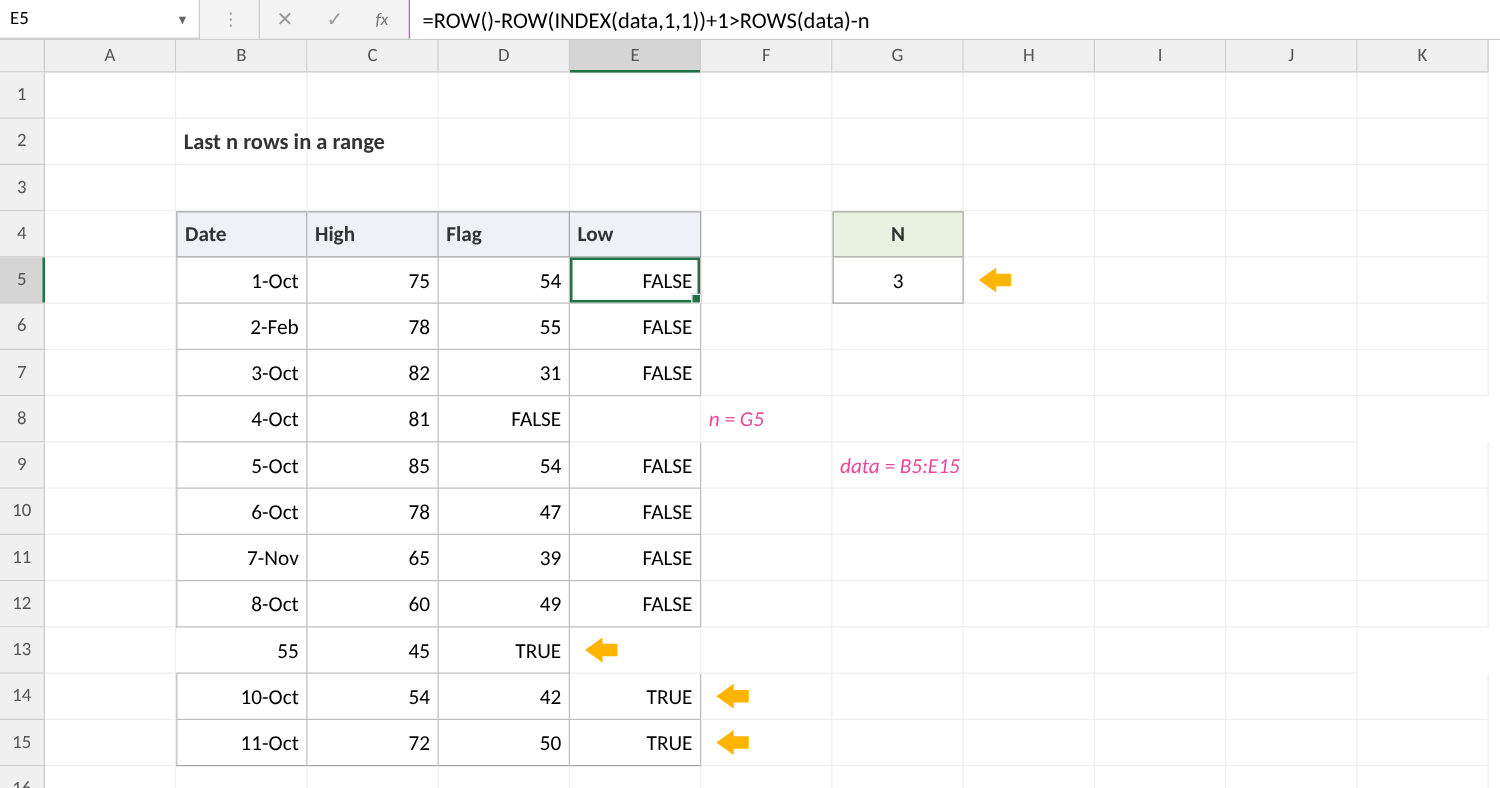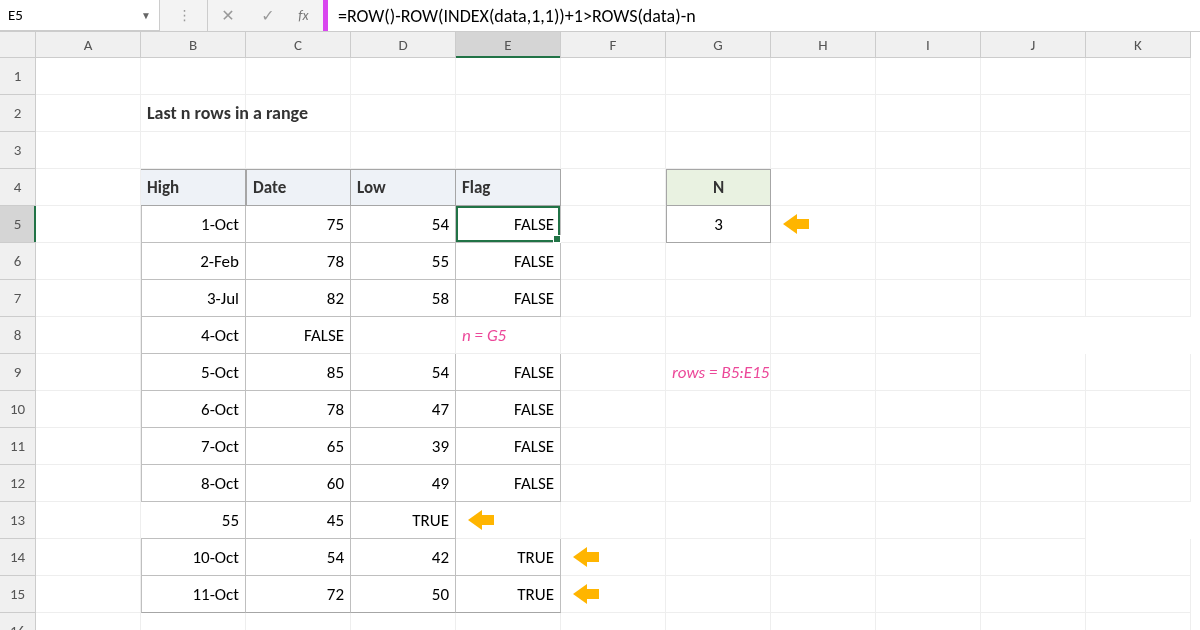--- a/index.html
+++ b/index.html
@@ -50,21 +50,21 @@
     color: #999;
     font-size: 16px;
   }
   .fx-label {
     font-style: italic;
     color: #777;
     font-size: 14px;
     padding: 0 8px 0 4px;
     display: flex;
     align-items: center;
-    border-right: 5px solid #d946ef;
+    border-right: 1px solid #d946ef;
     width: 40px;
     justify-content: center;
   }
   .formula-input {
     flex: 1;
     background: #fff;
     display: flex;
     align-items: center;
     padding: 0 10px;
     font-size: 18px;
@@ -330,24 +330,24 @@
         <div class="cell" style="width: 105px;"></div>
         <div class="cell" style="width: 105px;"></div>
         <div class="cell" style="width: 105px;"></div>
         <div class="cell" style="width: 105px;"></div>
         <div class="cell" style="width: 105px;"></div>
         <div class="cell" style="width: 105px;"></div>
         <div class="cell" style="width: 105px;"></div>
       </div>
       <div class="row">
         <div class="cell" style="width: 105px;"></div>
+        <div class="cell tbl-head first" style="width: 105px;">Date</div>
         <div class="cell tbl-head" style="width: 105px;">High</div>
-        <div class="cell tbl-head first" style="width: 105px;">Date</div>
+        <div class="cell tbl-head" style="width: 105px;">Flag</div>
         <div class="cell tbl-head" style="width: 105px;">Low</div>
-        <div class="cell tbl-head" style="width: 105px;">Flag</div>
         <div class="cell" style="width: 105px;"></div>
         <div class="cell n-head center" style="width: 105px;">N</div>
         <div class="cell" style="width: 105px;"></div>
         <div class="cell" style="width: 105px;"></div>
         <div class="cell" style="width: 105px;"></div>
         <div class="cell" style="width: 105px;"></div>
       </div>
       <div class="row">
         <div class="cell" style="width: 105px;"></div>
         <div class="cell tbl-cell first right" style="width: 105px;">1-Oct</div>
@@ -371,71 +371,72 @@
         <div class="cell tbl-cell right" style="width: 105px;">FALSE</div>
         <div class="cell" style="width: 105px;"></div>
         <div class="cell" style="width: 105px;"></div>
         <div class="cell" style="width: 105px;"></div>
         <div class="cell" style="width: 105px;"></div>
         <div class="cell" style="width: 105px;"></div>
         <div class="cell" style="width: 105px;"></div>
       </div>
       <div class="row">
         <div class="cell" style="width: 105px;"></div>
-        <div class="cell tbl-cell first right" style="width: 105px;">3-Jul</div>
+        <div class="cell tbl-cell first right" style="width: 105px;">3-Oct</div>
         <div class="cell tbl-cell right" style="width: 105px;">82</div>
-        <div class="cell tbl-cell right" style="width: 105px;">58</div>
+        <div class="cell tbl-cell right" style="width: 105px;">31</div>
         <div class="cell tbl-cell right" style="width: 105px;">FALSE</div>
         <div class="cell" style="width: 105px;"></div>
         <div class="cell" style="width: 105px;"></div>
         <div class="cell" style="width: 105px;"></div>
         <div class="cell" style="width: 105px;"></div>
         <div class="cell" style="width: 105px;"></div>
         <div class="cell" style="width: 105px;"></div>
       </div>
       <div class="row">
         <div class="cell" style="width: 105px;"></div>
         <div class="cell tbl-cell first right" style="width: 105px;">4-Oct</div>
+        <div class="cell tbl-cell right" style="width: 105px;">81</div>
         <div class="cell tbl-cell right" style="width: 105px;">FALSE</div>
         <div class="cell" style="width: 105px;"></div>
         <div class="cell italic-note" style="width: 105px; overflow: visible; white-space: nowrap;">n = G5</div>
         <div class="cell" style="width: 105px;"></div>
         <div class="cell" style="width: 105px;"></div>
         <div class="cell" style="width: 105px;"></div>
         <div class="cell" style="width: 105px;"></div>
       </div>
       <div class="row">
         <div class="cell" style="width: 105px;"></div>
         <div class="cell tbl-cell first right" style="width: 105px;">5-Oct</div>
         <div class="cell tbl-cell right" style="width: 105px;">85</div>
         <div class="cell tbl-cell right" style="width: 105px;">54</div>
         <div class="cell tbl-cell right" style="width: 105px;">FALSE</div>
         <div class="cell" style="width: 105px;"></div>
-        <div class="cell italic-note" style="width: 105px; overflow: visible; white-space: nowrap;">rows = B5:E15</div>
+        <div class="cell italic-note" style="width: 105px; overflow: visible; white-space: nowrap;">data = B5:E15</div>
         <div class="cell" style="width: 105px;"></div>
         <div class="cell" style="width: 105px;"></div>
         <div class="cell" style="width: 105px;"></div>
         <div class="cell" style="width: 105px;"></div>
       </div>
       <div class="row">
         <div class="cell" style="width: 105px;"></div>
         <div class="cell tbl-cell first right" style="width: 105px;">6-Oct</div>
         <div class="cell tbl-cell right" style="width: 105px;">78</div>
         <div class="cell tbl-cell right" style="width: 105px;">47</div>
         <div class="cell tbl-cell right" style="width: 105px;">FALSE</div>
         <div class="cell" style="width: 105px;"></div>
         <div class="cell" style="width: 105px;"></div>
         <div class="cell" style="width: 105px;"></div>
         <div class="cell" style="width: 105px;"></div>
         <div class="cell" style="width: 105px;"></div>
         <div class="cell" style="width: 105px;"></div>
       </div>
       <div class="row">
         <div class="cell" style="width: 105px;"></div>
-        <div class="cell tbl-cell first right" style="width: 105px;">7-Oct</div>
+        <div class="cell tbl-cell first right" style="width: 105px;">7-Nov</div>
         <div class="cell tbl-cell right" style="width: 105px;">65</div>
         <div class="cell tbl-cell right" style="width: 105px;">39</div>
         <div class="cell tbl-cell right" style="width: 105px;">FALSE</div>
         <div class="cell" style="width: 105px;"></div>
         <div class="cell" style="width: 105px;"></div>
         <div class="cell" style="width: 105px;"></div>
         <div class="cell" style="width: 105px;"></div>
         <div class="cell" style="width: 105px;"></div>
         <div class="cell" style="width: 105px;"></div>
       </div>

